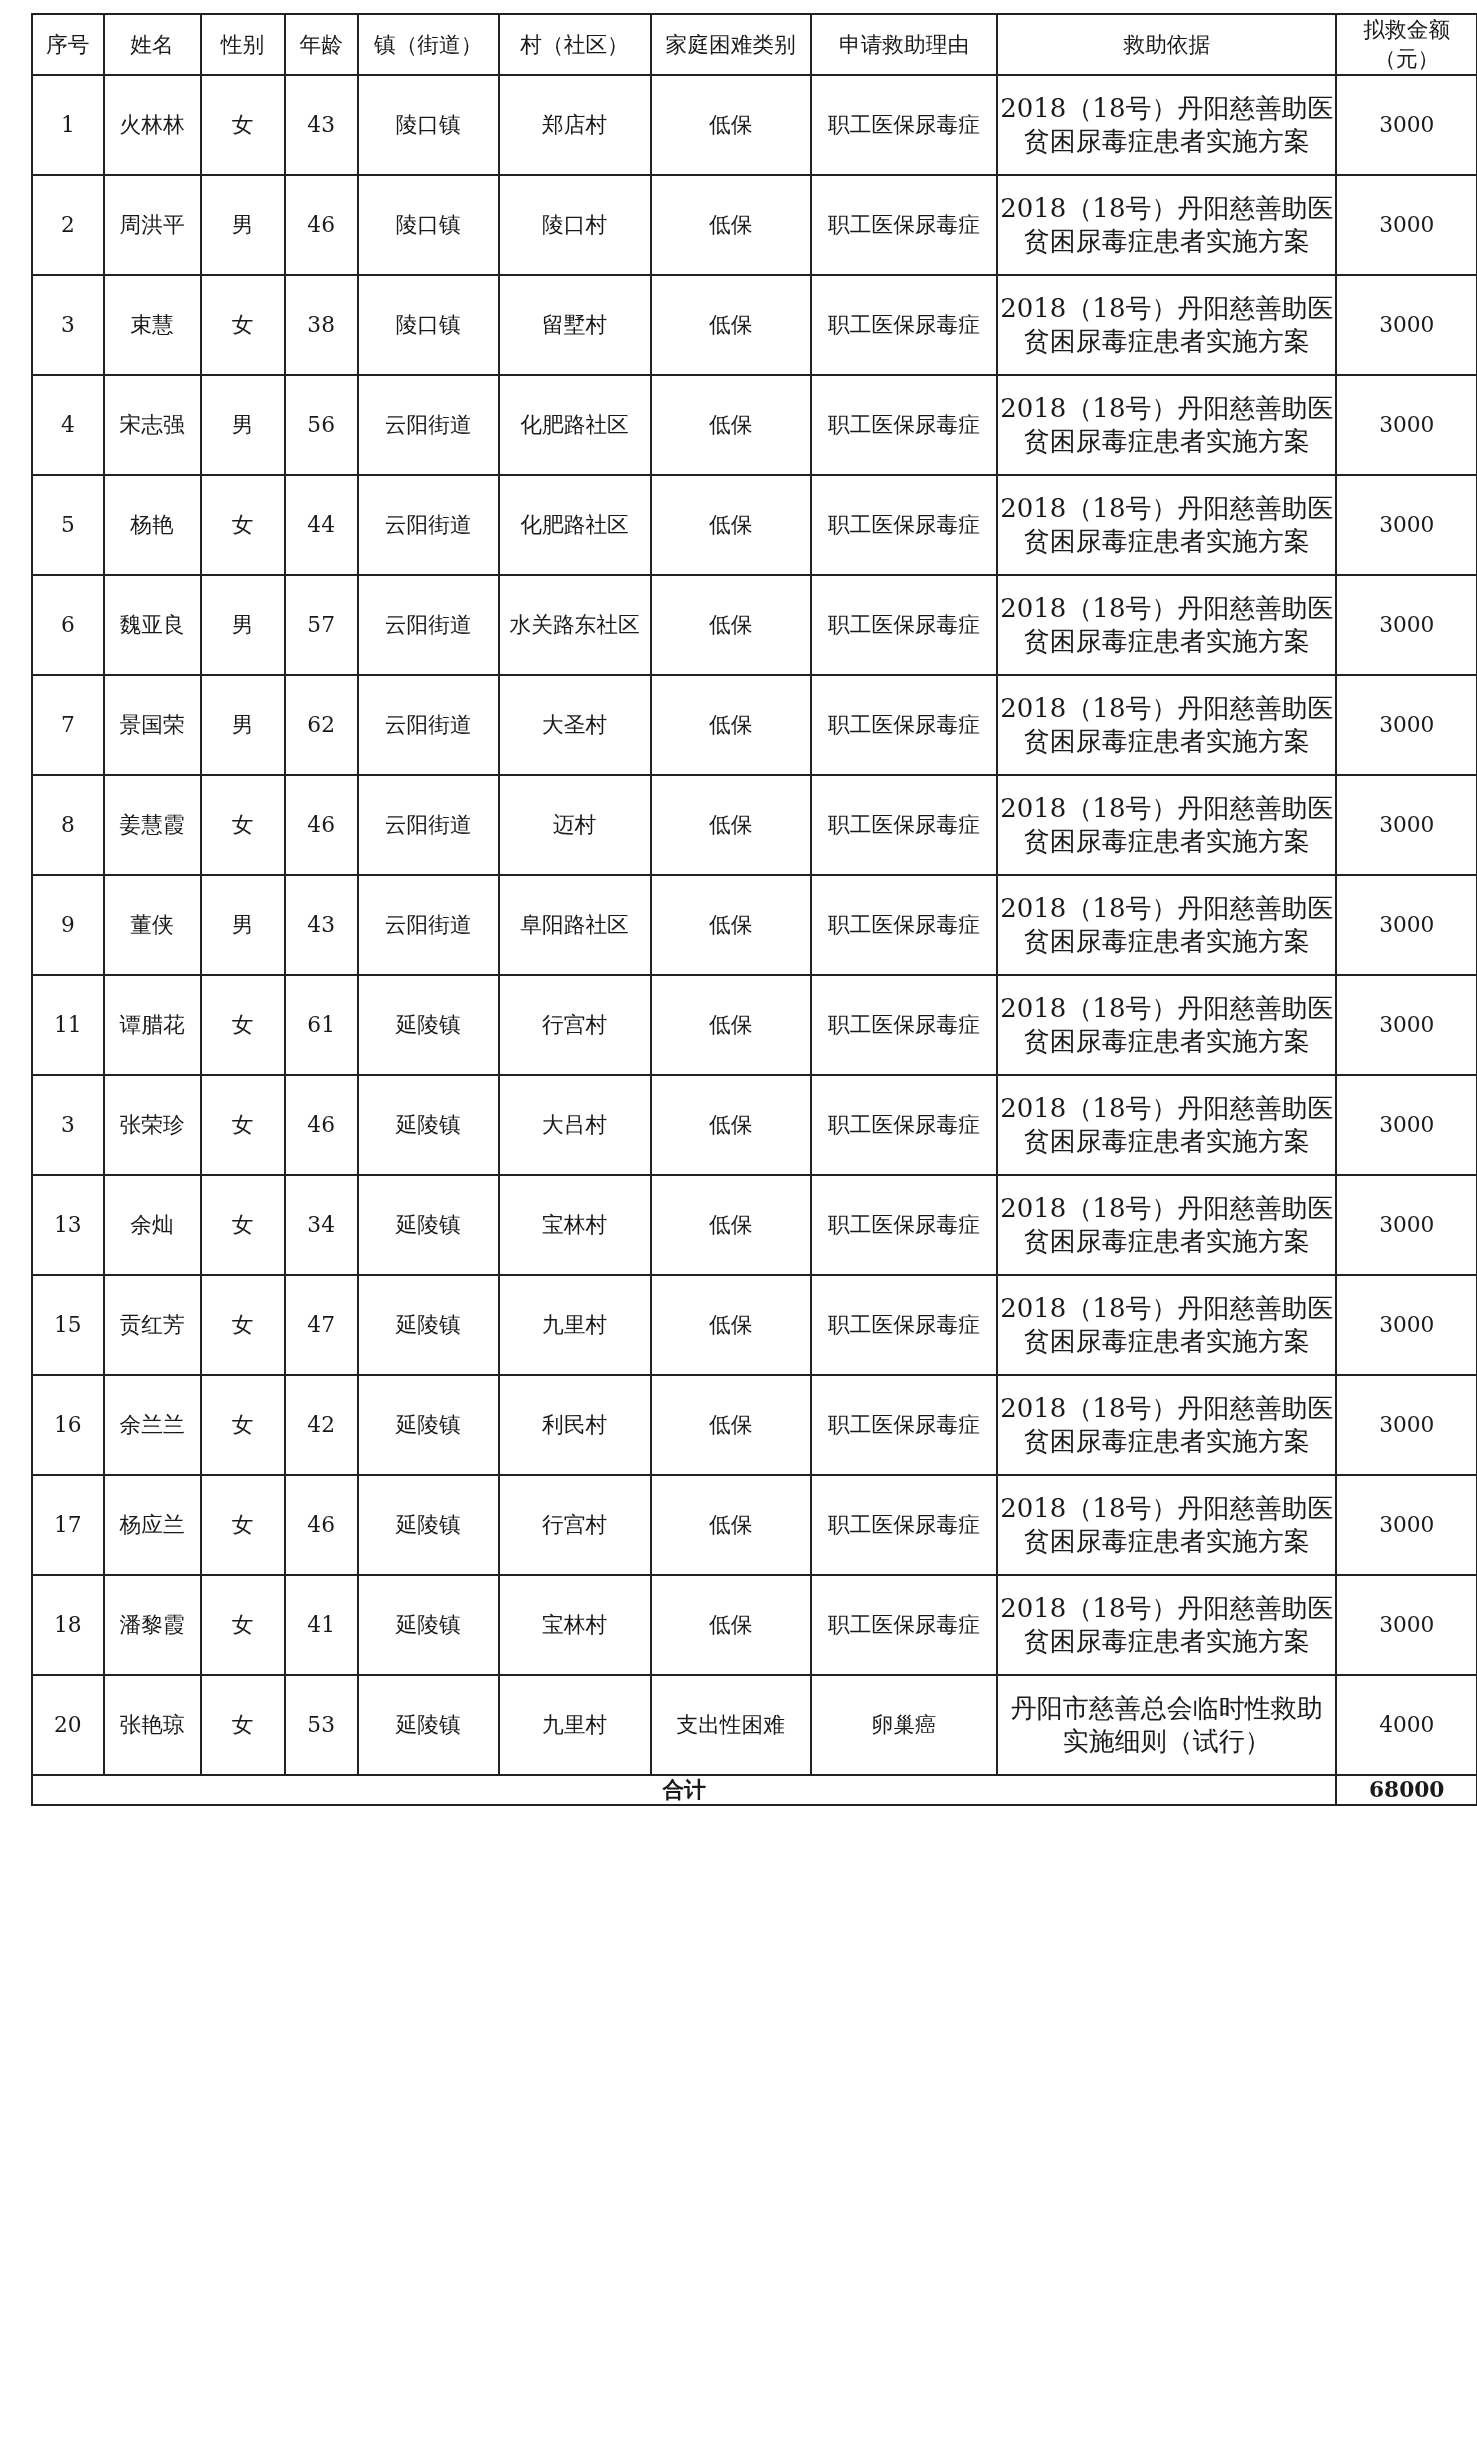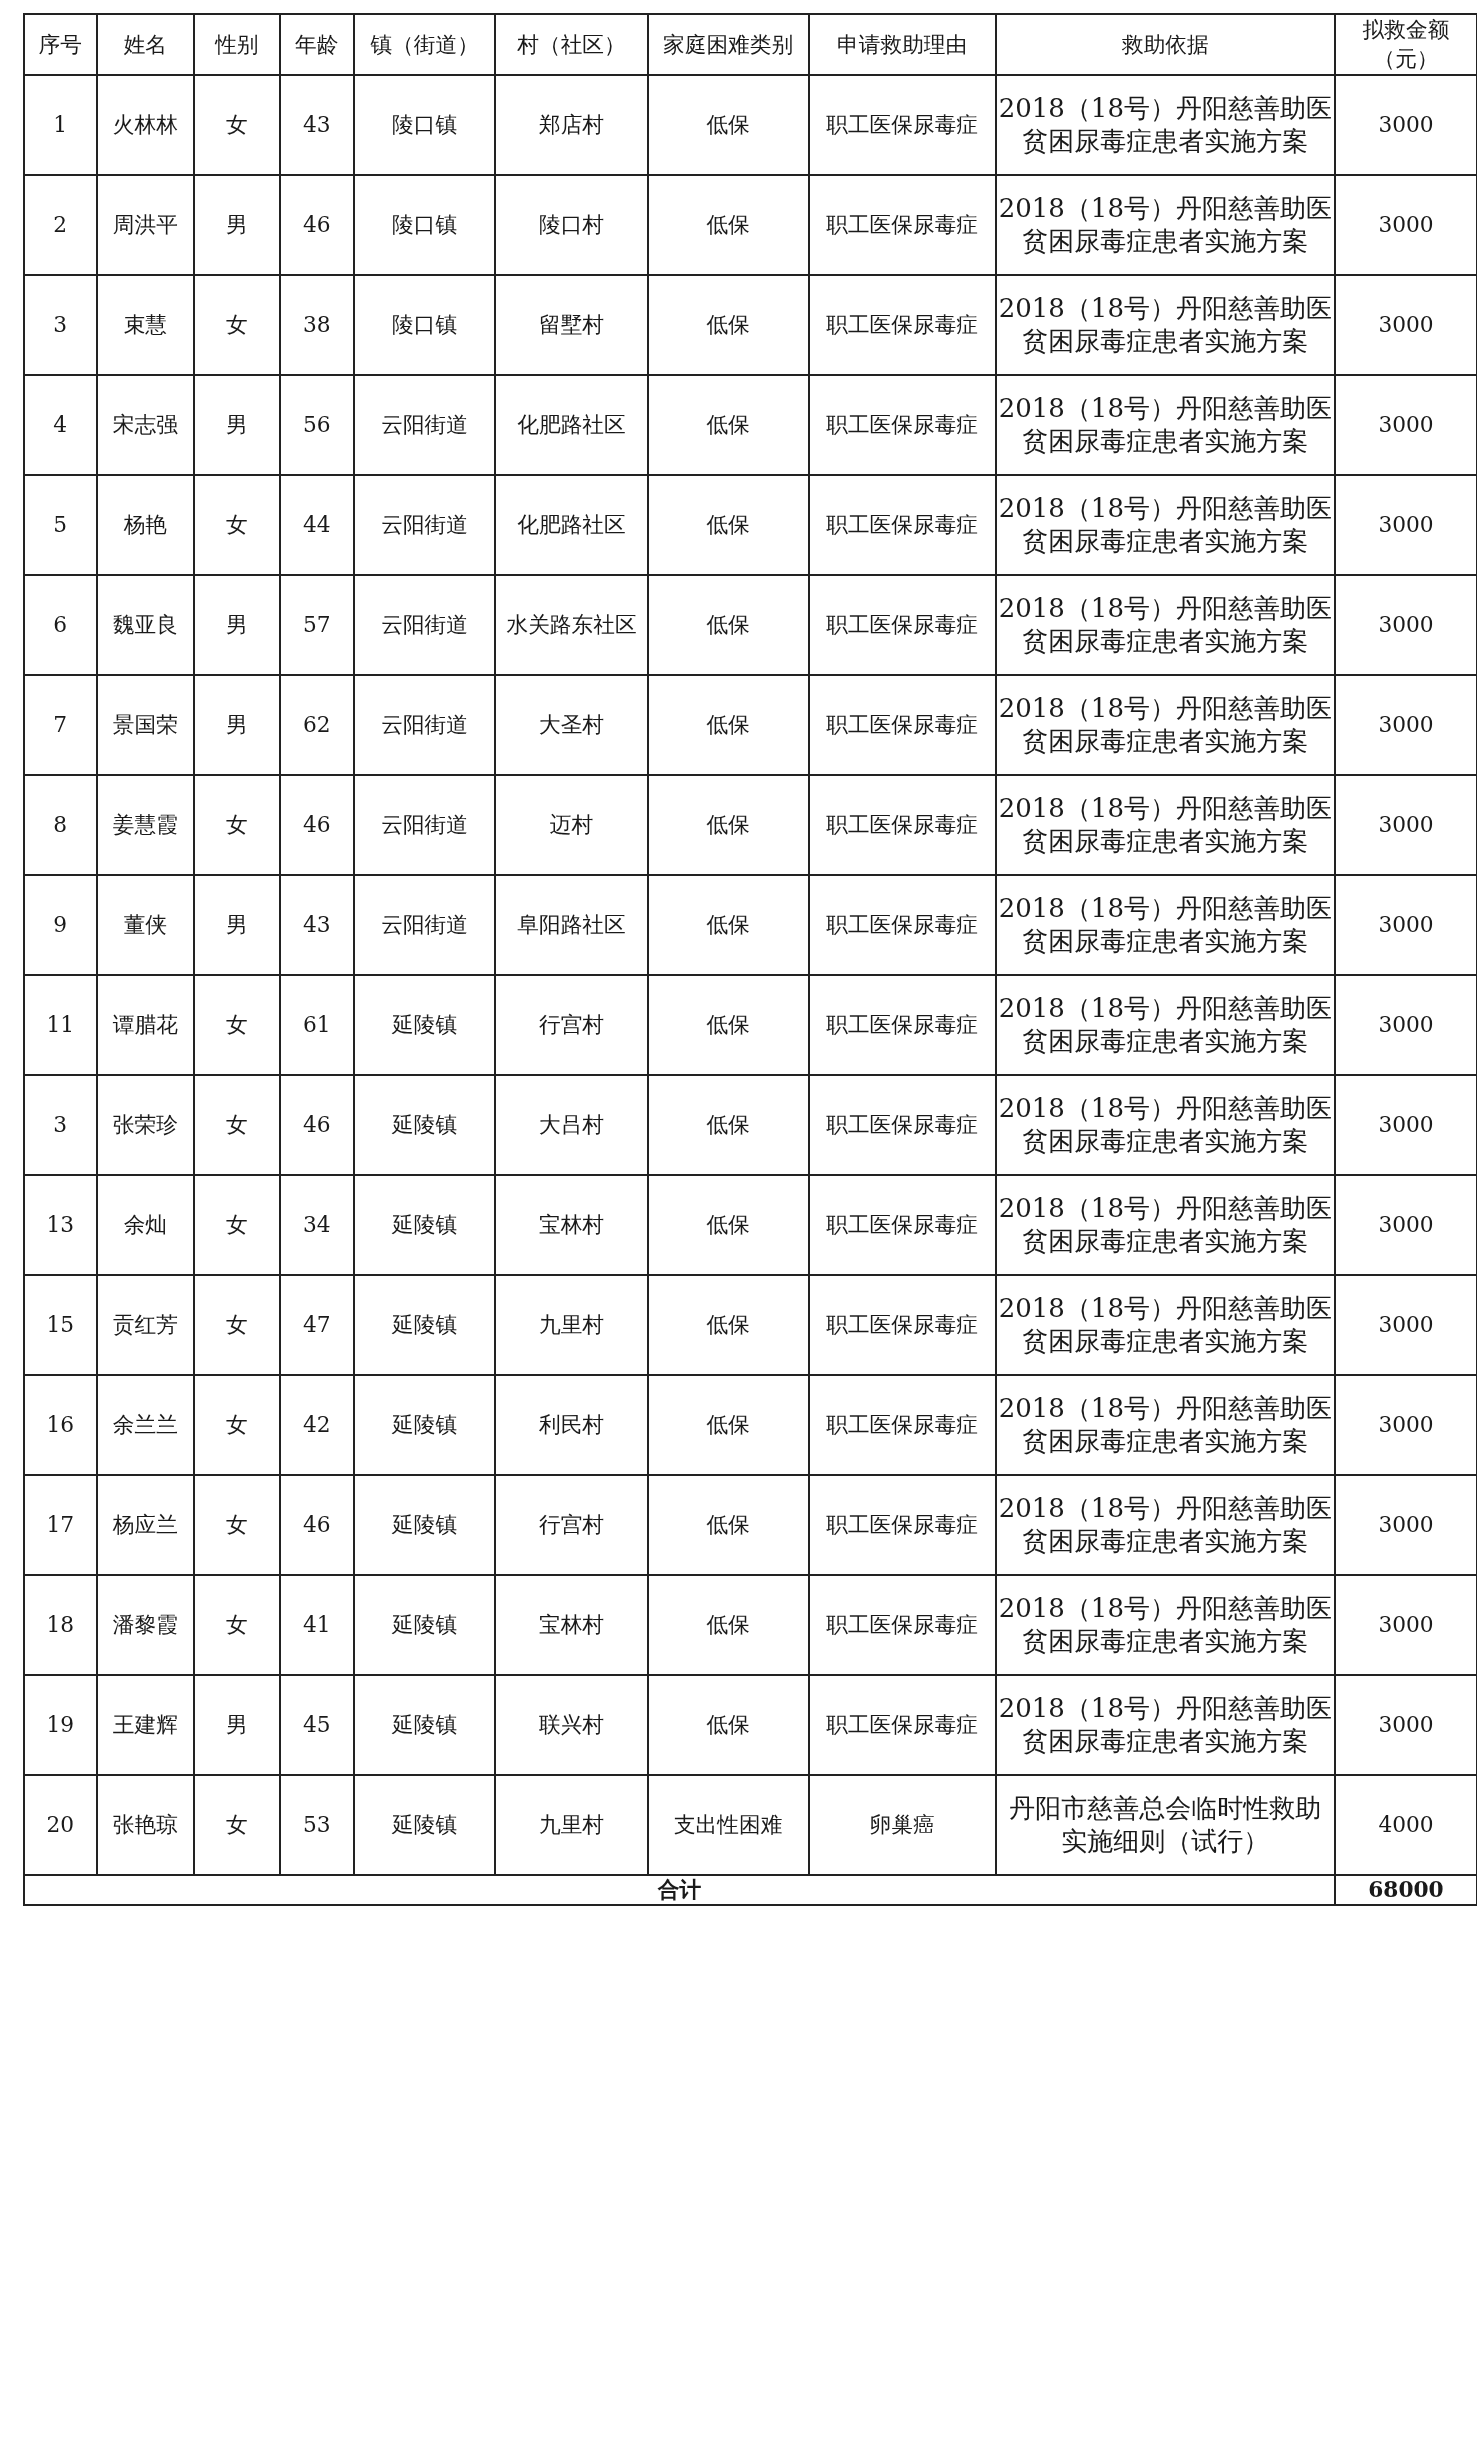--- a/index.html
+++ b/index.html
@@ -1,18 +1,18 @@
 <!DOCTYPE html>
 <html><head>
 <meta charset="utf-8">
 <style>
   html, body { margin: 0; padding: 0; background: #ffffff; }
   body { width: 1478px; height: 2457px; position: relative; overflow: hidden;
          font-family: "DejaVu Serif", "Liberation Serif", serif; color: #1a1a1a; }
-  #sheet { position: absolute; left: 9px; top: 12.8px; padding-left: 14px; }
+  #sheet { position: absolute; left: 17px; top: 12.8px; padding-left: 14px; }
   table { border-collapse: collapse; table-layout: fixed; }
   td, th { border: 2px solid #222; text-align: center; vertical-align: middle;
            padding: 0 2px; font-weight: normal; font-size: 21.7px; line-height: 32.5px;
            overflow: hidden; }
   th { height: 58px; line-height: 29.6px; }
   td { height: 98px; }
   tr.total td { height: 27.6px; line-height: 25.6px; font-weight: bold; }
   .basis { font-size: 26px; line-height: 32.5px; }
   .nowrap { white-space: nowrap; }
 </style>
@@ -302,35 +302,20 @@
     <td class="nowrap">宝林村</td>
     <td class="nowrap">低保</td>
     <td class="nowrap">职工医保尿毒症</td>
     <td class="basis">
       <div class="nowrap">2018（18号）丹阳慈善助医</div>
       <div class="nowrap">贫困尿毒症患者实施方案</div>
     </td>
     <td>3000</td>
   </tr>
 
-  <tr>
-    <td>19</td>
-    <td class="nowrap">王建辉</td>
-    <td>男</td>
-    <td>45</td>
-    <td class="nowrap">延陵镇</td>
-    <td class="nowrap">联兴村</td>
-    <td class="nowrap">低保</td>
-    <td class="nowrap">职工医保尿毒症</td>
-    <td class="basis">
-      <div class="nowrap">2018（18号）丹阳慈善助医</div>
-      <div class="nowrap">贫困尿毒症患者实施方案</div>
-    </td>
-    <td>3000</td>
-  </tr>
 
   <tr>
     <td>20</td>
     <td class="nowrap">张艳琼</td>
     <td>女</td>
     <td>53</td>
     <td class="nowrap">延陵镇</td>
     <td class="nowrap">九里村</td>
     <td class="nowrap">支出性困难</td>
     <td class="nowrap">卵巢癌</td>

